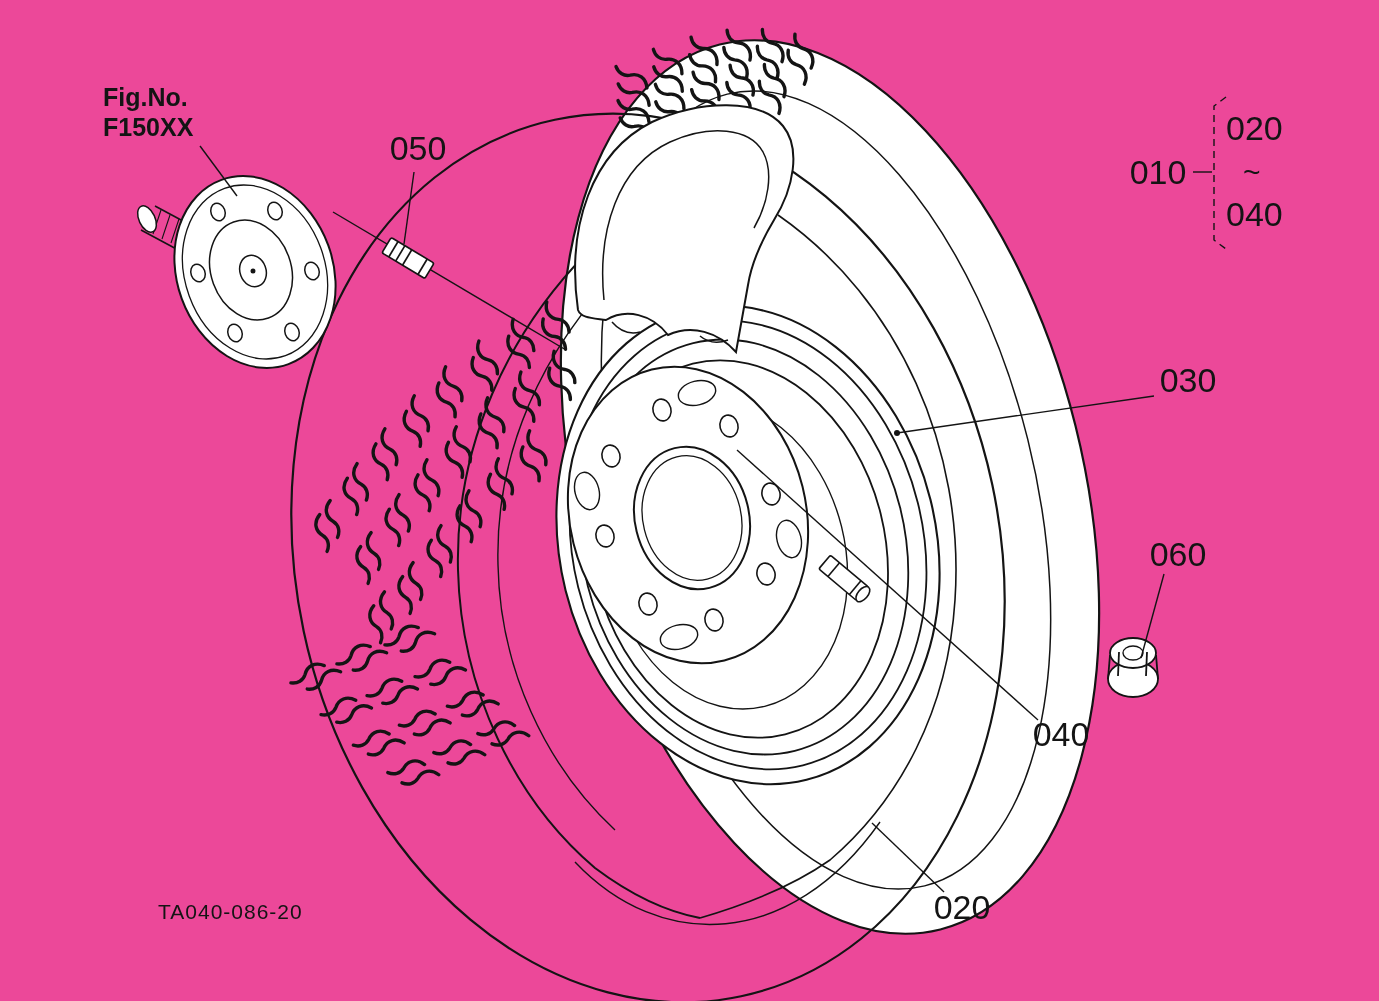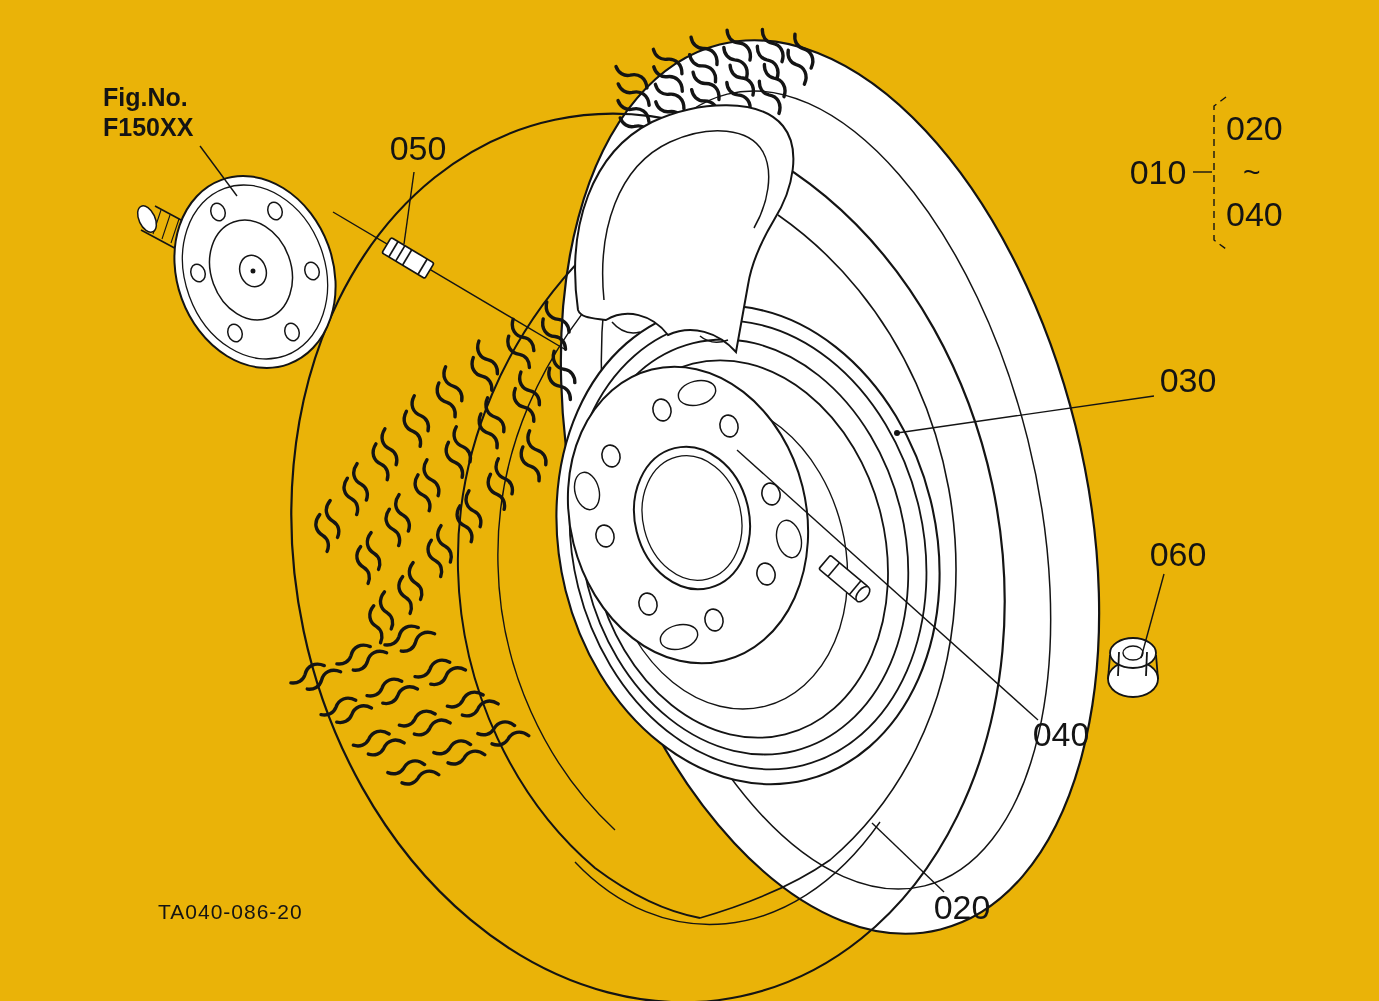--- a/index.html
+++ b/index.html
@@ -1,19 +1,19 @@
 <!DOCTYPE html>
 <html><head>
 <meta charset="utf-8">
 <style>
   html,body{margin:0;padding:0;background:#fff;}
   .stage{
     position:relative;
     width:1379px;height:1001px;
-    background:#eab308;
+    background:#ec4899;
     overflow:hidden;
     font-family:"Liberation Sans", sans-serif;
   }
   svg{position:absolute;inset:0;display:block;}
   svg text{
     font-family:"Liberation Sans", sans-serif;
     fill:#141414;
     stroke:none;
   }
   .callout{font-size:34px;}

